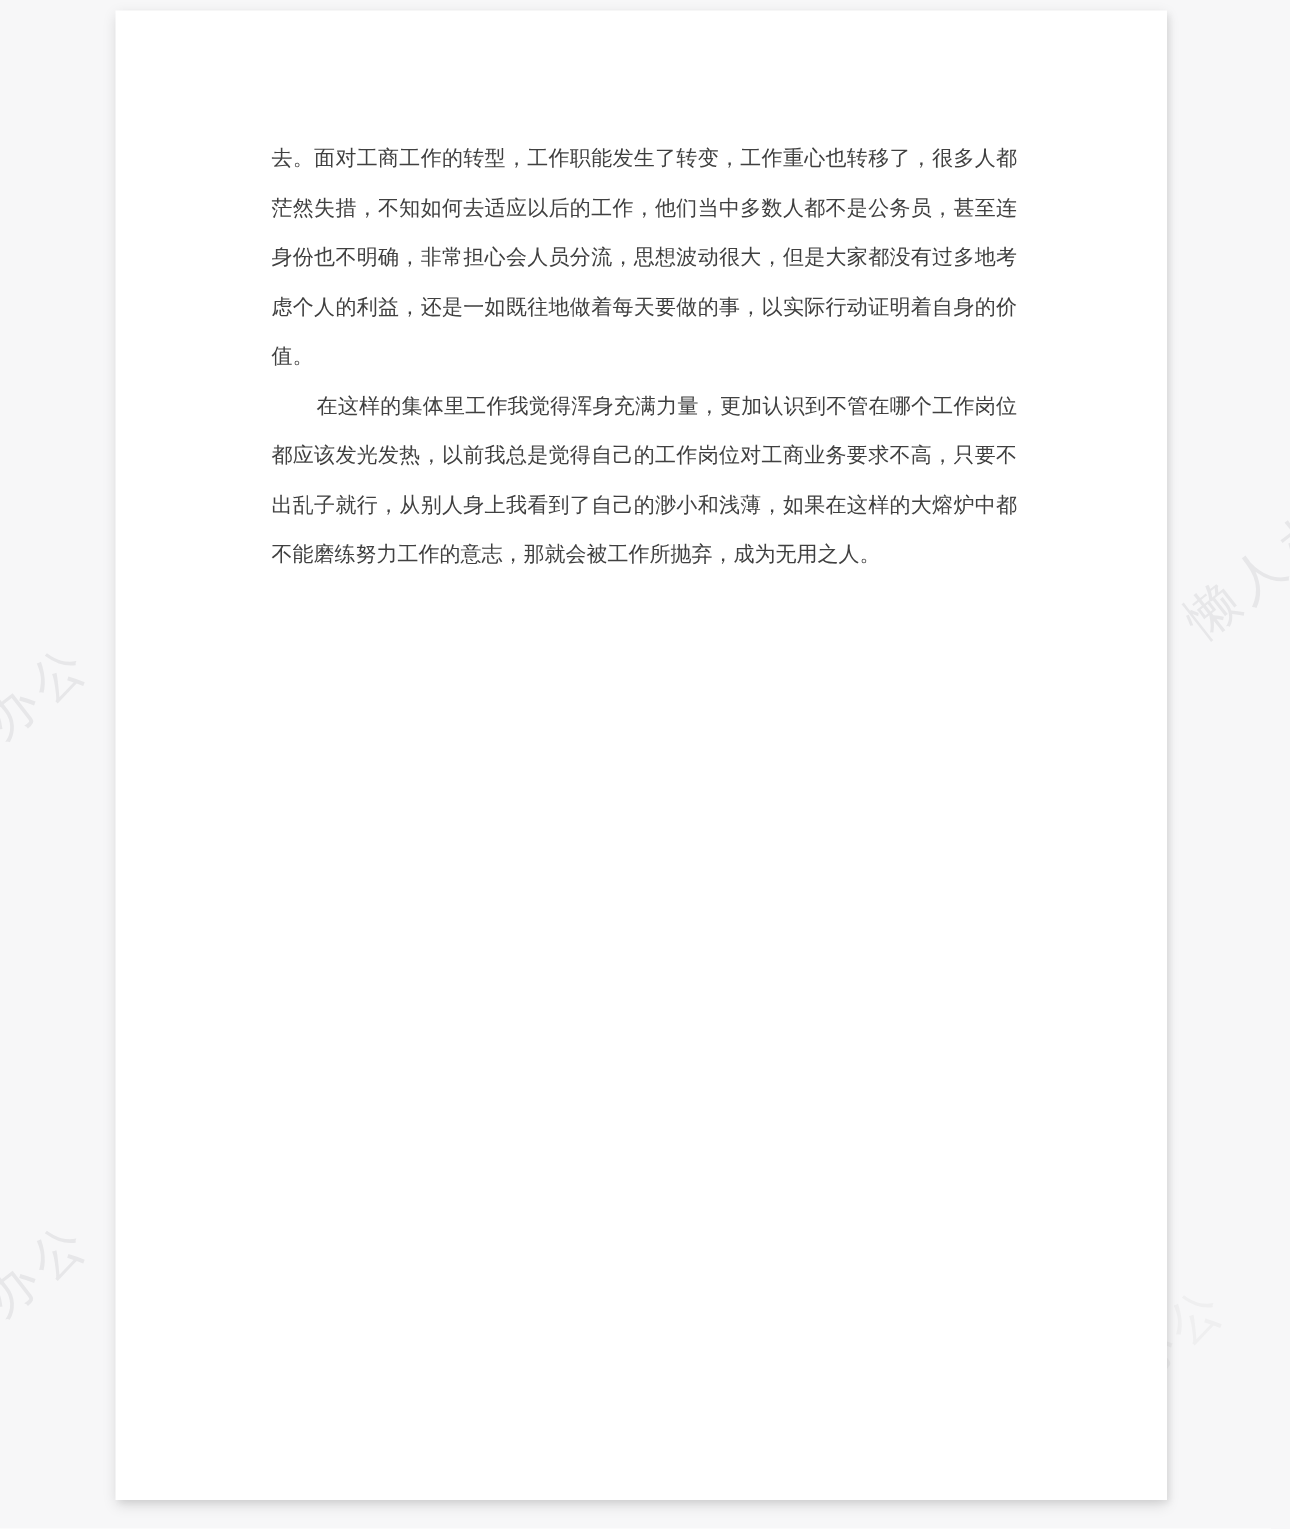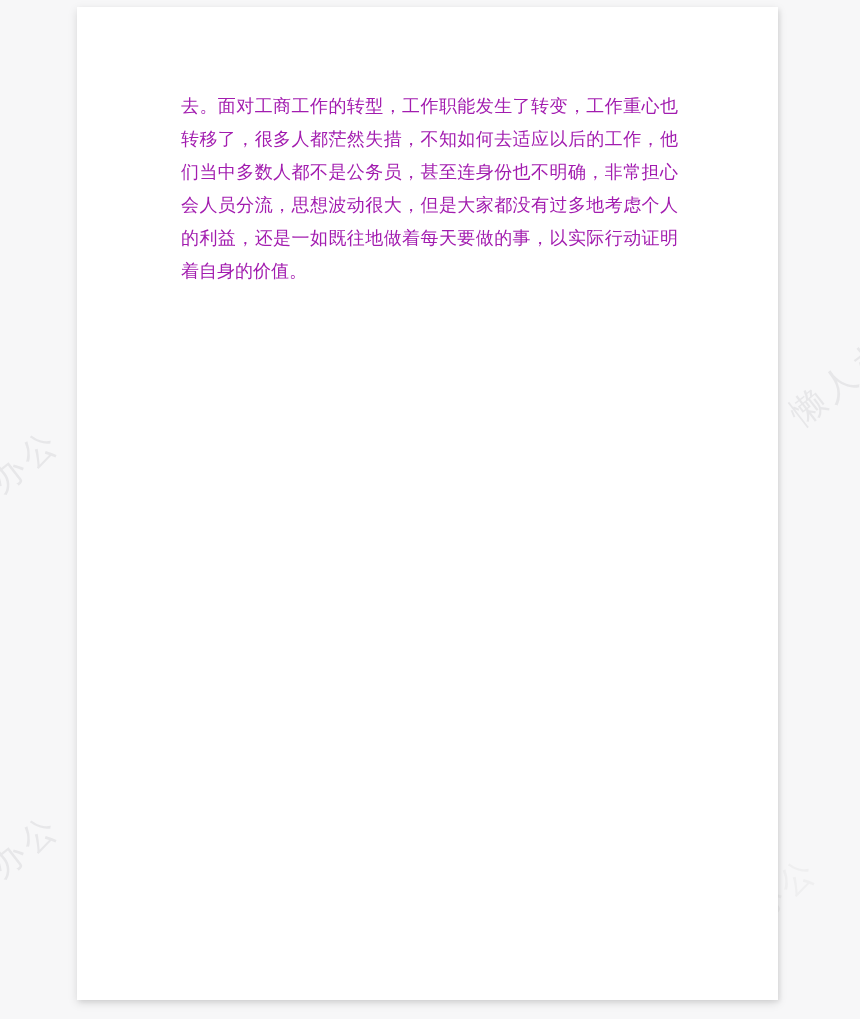--- a/index.html
+++ b/index.html
@@ -18,23 +18,23 @@
     left: 77px; top: 7px;
     width: 701px; height: 993px;
     background: #ffffff;
     box-shadow: 0 3px 9px rgba(0,0,0,0.13), 2px 2px 4px rgba(0,0,0,0.06);
     box-sizing: border-box;
     padding: 83px 100px 0 104px;
   }
   .doc-body p {
     margin: 0;
     width: 497px;
-    font-size: 18px;
+    font-size: 14px;
     line-height: 33px;
-    color: #a21caf;
+    color: #404040;
     text-align: justify;
     text-justify: inter-ideograph;
   }
   .doc-body p.indent { text-indent: 30px; }
   .wm {
     position: absolute;
     font-size: 34px;
     letter-spacing: 5px;
     white-space: nowrap;
     color: rgba(105,105,118,0.085);
@@ -54,16 +54,17 @@
   <span class="wm" style="left:361px; top:235px;">懒人办公</span>
   <span class="wm edge" style="left:795px; top:395px;">懒人办公</span>
   <span class="wm edge" style="left:-67px; top:510px;">懒人办公</span>
   <span class="wm" style="left:323px; top:673px;">懒人办公</span>
   <span class="wm edge" style="left:-67px; top:895px;">懒人办公</span>
   <span class="wm faint" style="left:691px; top:938px;">懒人办公</span>
 
   <div class="sheet">
     <div class="doc-body">
       <p>去。面对工商工作的转型，工作职能发生了转变，工作重心也转移了，很多人都茫然失措，不知如何去适应以后的工作，他们当中多数人都不是公务员，甚至连身份也不明确，非常担心会人员分流，思想波动很大，但是大家都没有过多地考虑个人的利益，还是一如既往地做着每天要做的事，以实际行动证明着自身的价值。</p>
+      <p class="indent">在这样的集体里工作我觉得浑身充满力量，更加认识到不管在哪个工作岗位都应该发光发热，以前我总是觉得自己的工作岗位对工商业务要求不高，只要不出乱子就行，从别人身上我看到了自己的渺小和浅薄，如果在这样的大熔炉中都不能磨练努力工作的意志，那就会被工作所抛弃，成为无用之人。</p>
     </div>
   </div>
 
 </div>
 
 </body></html>

